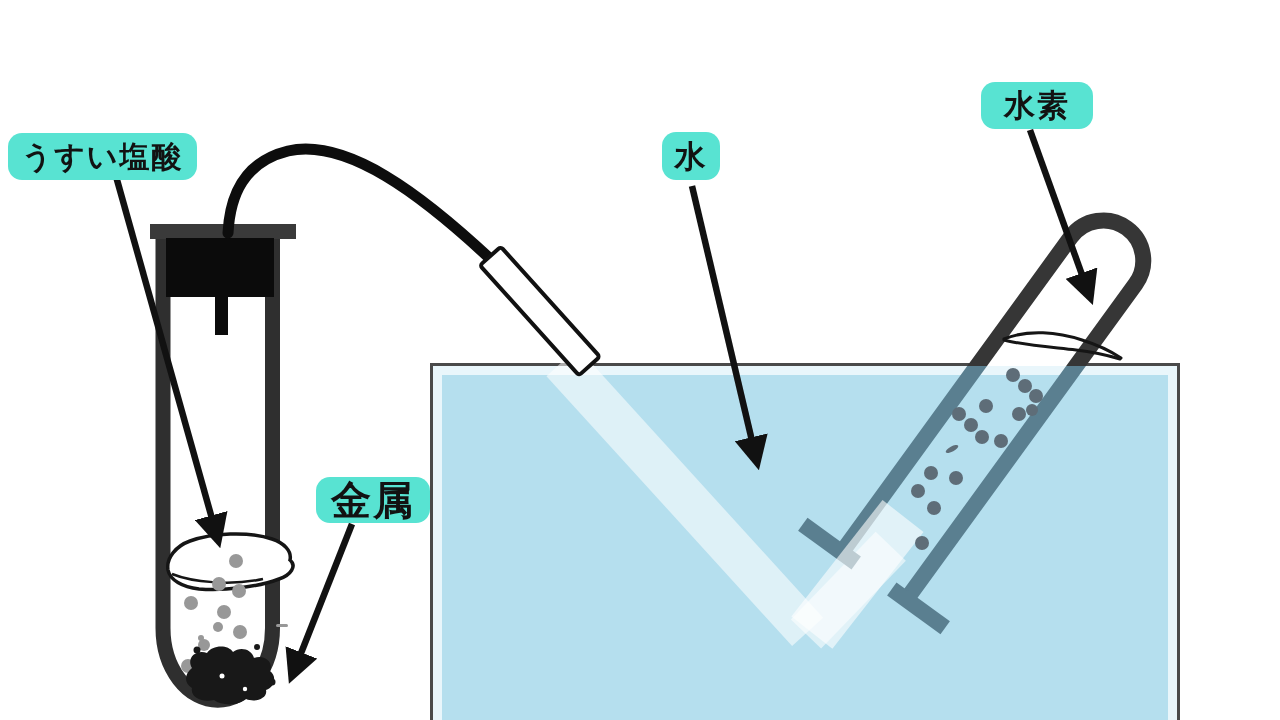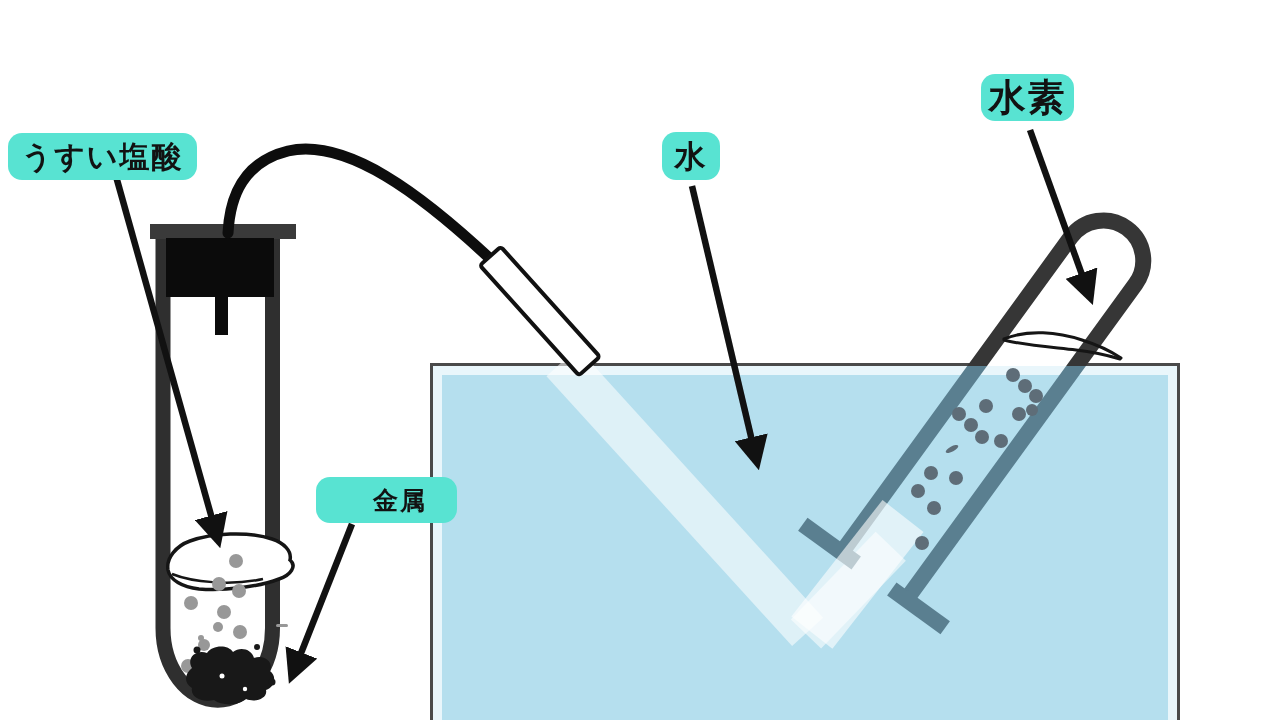--- a/index.html
+++ b/index.html
@@ -17,22 +17,22 @@
     font-weight:bold;
     border-radius:14px;
     display:flex;align-items:center;justify-content:center;
     letter-spacing:2px;
     line-height:1;
     z-index:5;
     user-select:none;
   }
   .label-acid{left:8px;top:106px;width:189px;height:47px;font-size:30px;margin-top:27px;}
   .label-water{left:662px;top:132px;width:58px;height:48px;font-size:31px;}
-  .label-hydrogen{left:981px;top:74px;width:93px;height:47px;font-size:37px;}
-  .label-metal{left:316px;top:477px;width:114px;height:46px;font-size:25px;padding-left:27px;}
+  .label-hydrogen{left:981px;top:82px;width:112px;height:47px;font-size:31px;}
+  .label-metal{left:316px;top:477px;width:114px;height:46px;font-size:40px;}
 </style>
 </head>
 <body>
 
 <div id="stage">
 
 <svg width="1280" height="720" viewBox="0 0 1280 720">
   <defs>
     <marker id="ah" viewBox="0 0 10 10" refX="7.5" refY="5" markerWidth="5.2" markerHeight="5.2" orient="auto-start-reverse">
       <path d="M0 0 L10 5 L0 10 Z" fill="#111111"></path>

